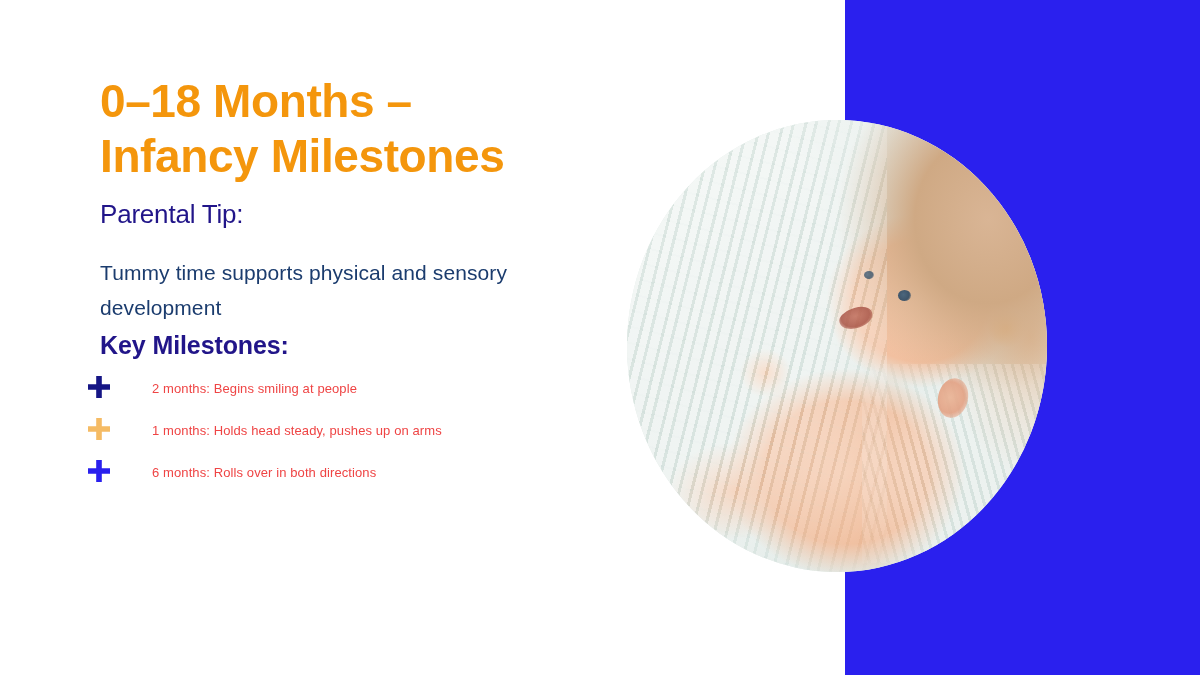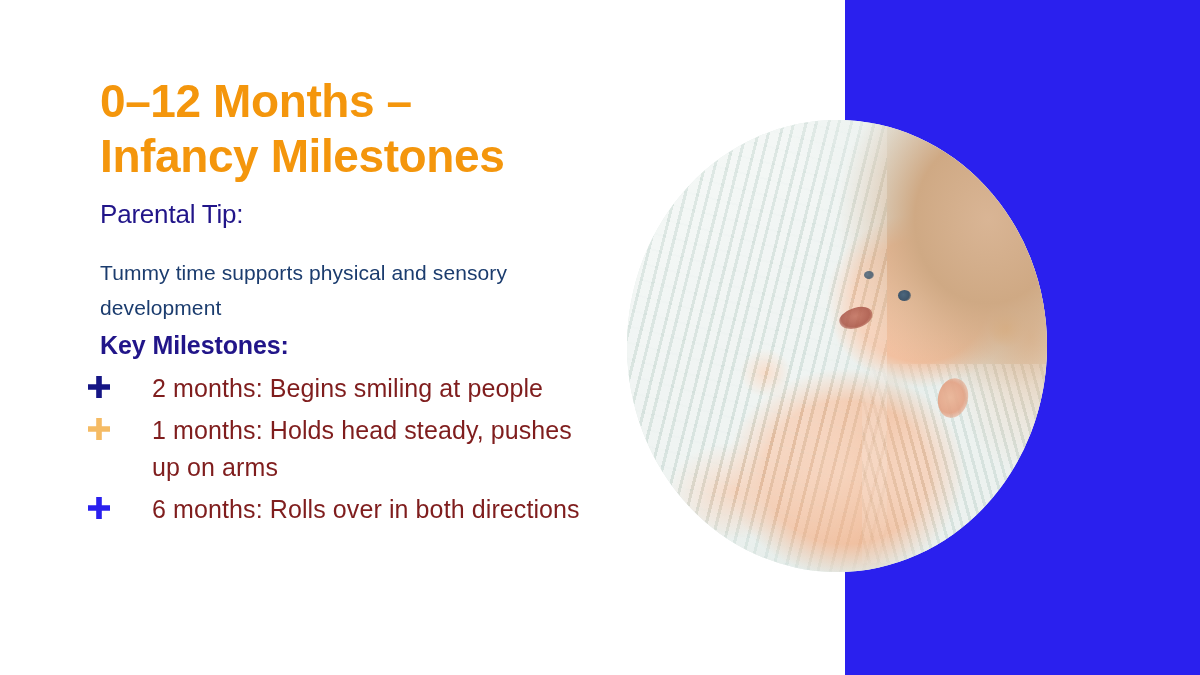--- a/index.html
+++ b/index.html
@@ -232,24 +232,24 @@
     flex: 0 0 auto;
     width: 22px;
     height: 22px;
     margin-top: 6px;
     margin-right: 42px;
   }
 
   .bullet-plus svg { display: block; width: 22px; height: 22px; }
 
   .milestone-text {
-    font-size: 25px;
+    font-size: 13px;
     line-height: 37px;
     font-weight: 400;
-    color: #7f1d1d;
+    color: #ef4444;
     letter-spacing: 0.1px;
     max-width: 452px;
   }
 </style>
 </head>
 <body>
 
 <div class="slide">
 
   <div class="blue-panel"></div>
@@ -260,21 +260,21 @@
     <div class="knit-texture-2"></div>
     <div class="face-eye left-eye"></div>
     <div class="face-eye"></div>
     <div class="face-mouth"></div>
     <div class="face-ear"></div>
     <div class="photo-shade"></div>
   </div>
 
   <div class="content">
 
-    <h1 class="title">0–12 Months – Infancy Milestones</h1>
+    <h1 class="title">0–18 Months – Infancy Milestones</h1>
 
     <div class="tip-block">
       <div class="tip-label">Parental Tip:</div>
       <div class="tip-text">Tummy time supports physical and sensory development</div>
     </div>
 
     <h2 class="milestones-heading">Key Milestones:</h2>
 
     <ul class="milestone-list">
 

